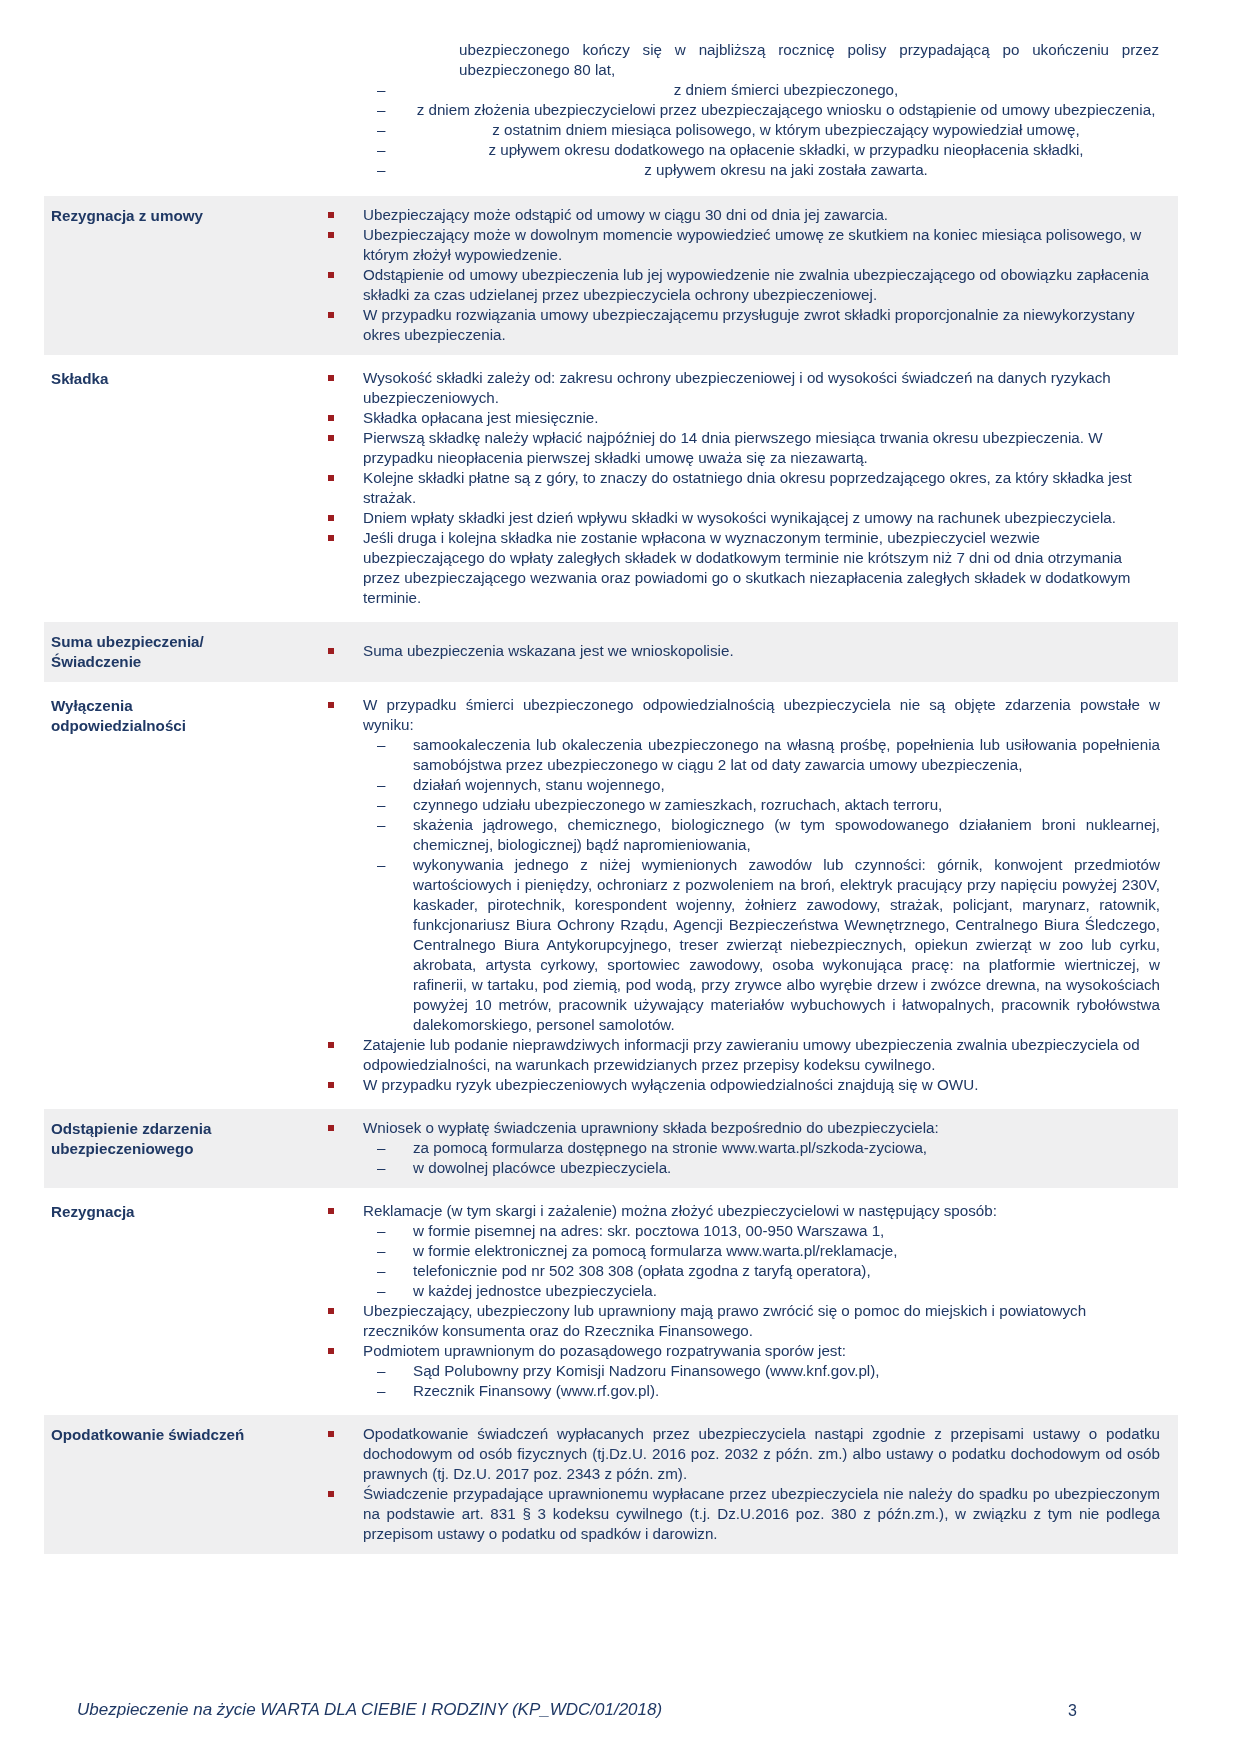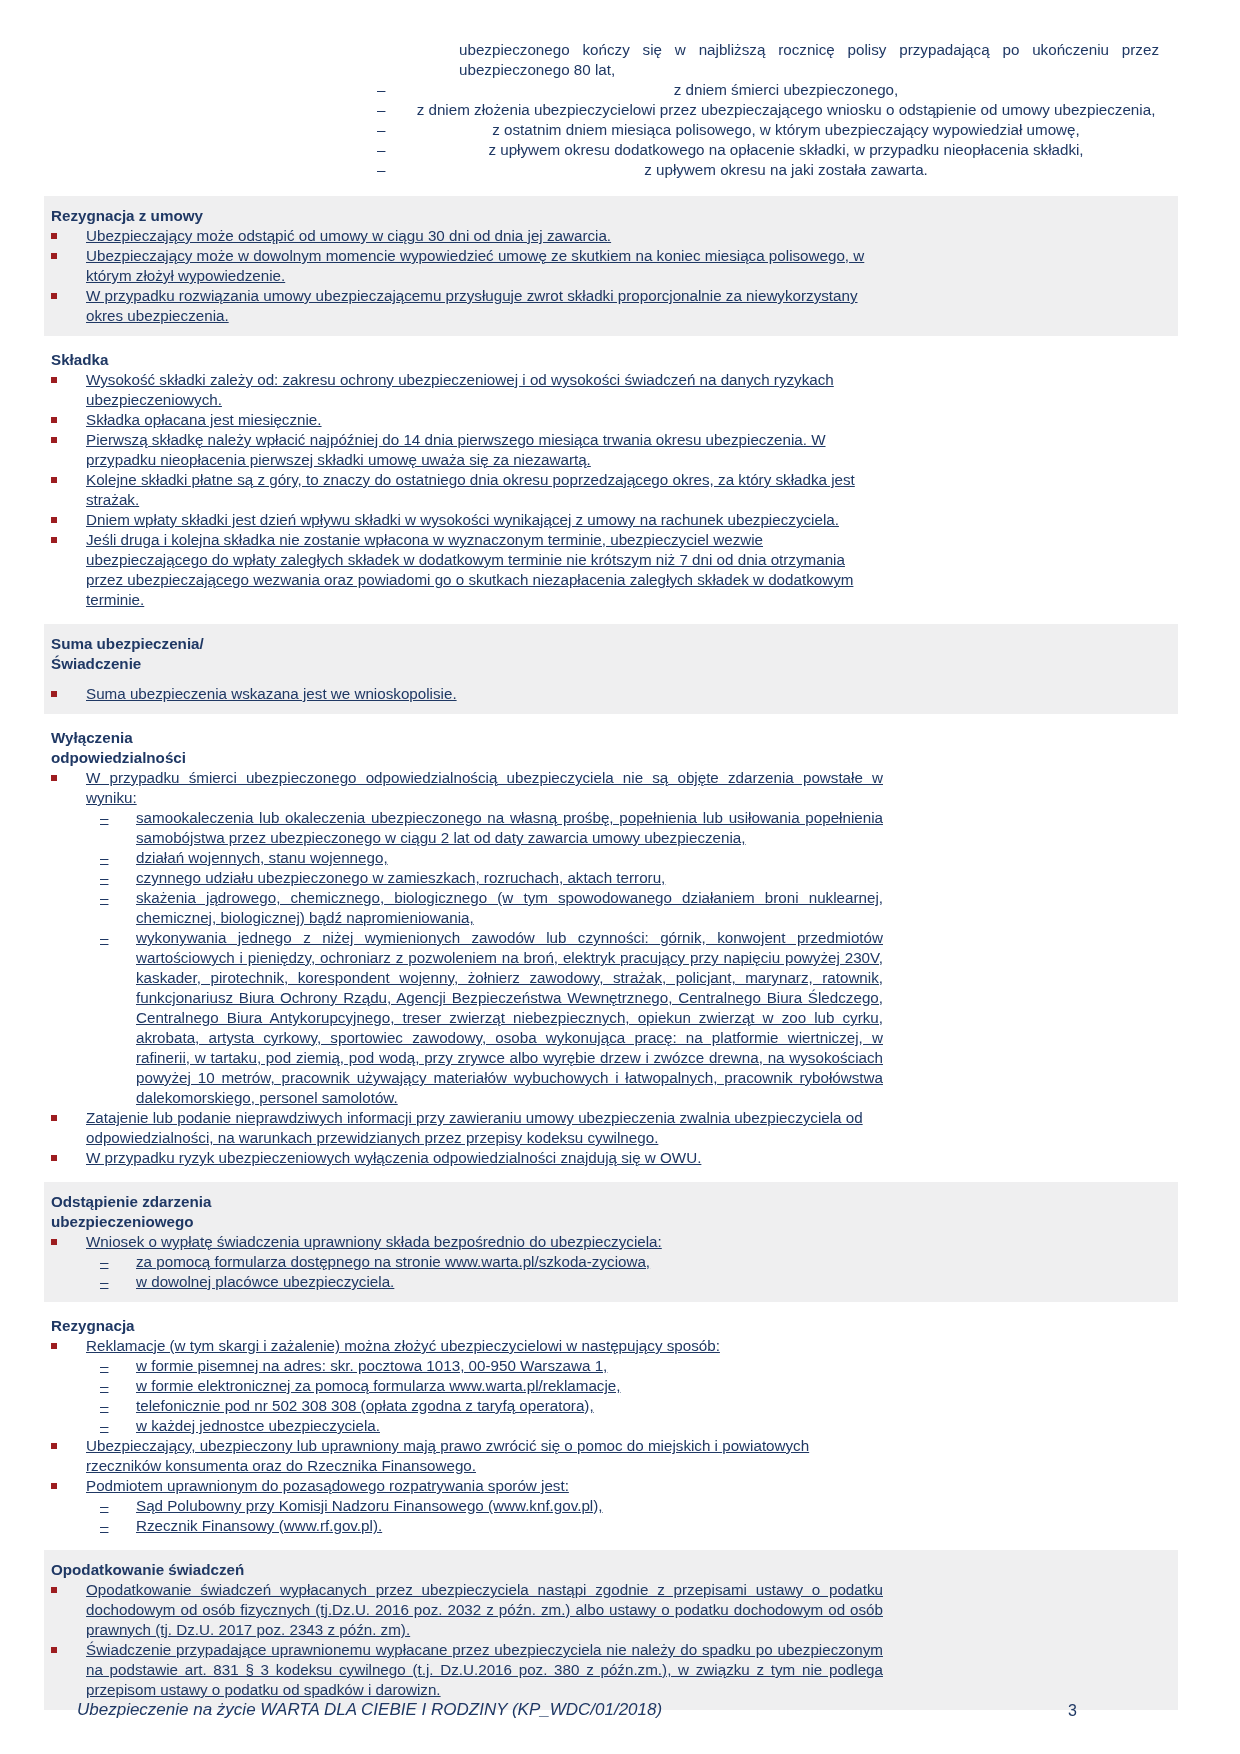--- a/index.html
+++ b/index.html
@@ -15,27 +15,27 @@
 
   
   .intro{margin-bottom:16px;}
   .intro .hang{margin-left:415px;width:700px;}
   .dash-list{margin-left:333px;}
   .dash-item{display:flex;}
   .dash-item .dash{flex:none;width:36px;}
   .dash-item p{flex:1;max-width:746px;text-align:center;}
 
   
-  .row{display:flex;padding:9px 18px 10px 7px;flex-direction:column;}
+  .row{display:flex;padding:9px 18px 10px 7px;}
   .row.white{padding-top:13px;padding-bottom:14px;}
   .band{background:#efeff0;}
   .label{flex:none;width:277px;font-weight:bold;white-space:pre-line;padding-top:1px;}
   .items{flex:1;min-width:0;}
   .vcenter .items{padding-top:10px;}
-  .item{display:flex;text-decoration:underline;}
+  .item{display:flex;}
   .sq{flex:none;width:6px;height:6px;background:#9d1d20;margin-top:7px;}
   .itext{flex:1;margin-left:29px;min-width:0;max-width:797px;}
   .sublist .sub{display:flex;}
   .sublist .dash{flex:none;width:50px;padding-left:14px;}
   .sublist p{flex:1;}
 
   
   .footer-title{position:absolute;left:55px;top:1700px;font-style:italic;font-size:17px;margin-left:22px;}
   .footer-page{position:absolute;left:1068px;top:1701px;font-size:16px;}
 </style>
@@ -81,20 +81,26 @@
       </div>
       <div class="item">
         <span class="sq"></span>
         <div class="itext">
             <p>Ubezpieczający może w dowolnym momencie wypowiedzieć umowę ze skutkiem na koniec miesiąca polisowego, w którym złożył wypowiedzenie.</p>
           </div>
       </div>
       <div class="item">
         <span class="sq"></span>
         <div class="itext">
+            <p>Odstąpienie od umowy ubezpieczenia lub jej wypowiedzenie nie zwalnia ubezpieczającego od obowiązku zapłacenia składki za czas udzielanej przez ubezpieczyciela ochrony ubezpieczeniowej.</p>
+          </div>
+      </div>
+      <div class="item">
+        <span class="sq"></span>
+        <div class="itext">
             <p>W przypadku rozwiązania umowy ubezpieczającemu przysługuje zwrot składki proporcjonalnie za niewykorzystany okres ubezpieczenia.</p>
           </div>
       </div>
     </div>
   </section>
 
   <section class="row white">
     <div class="label">Składka</div>
     <div class="items">
       <div class="item">

